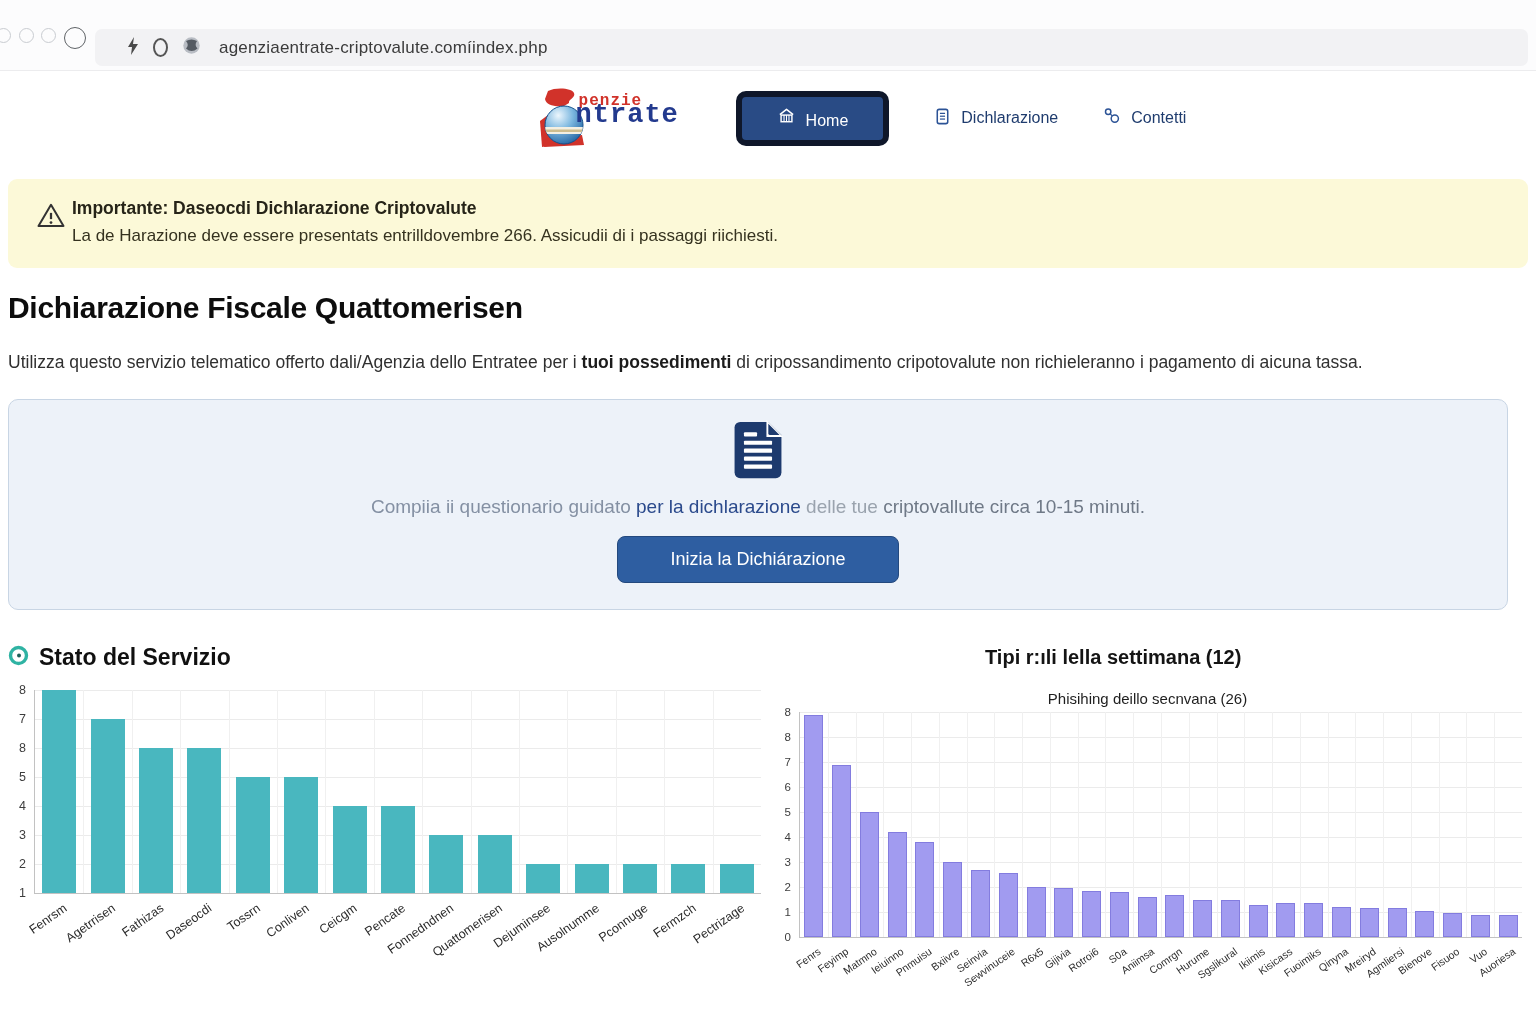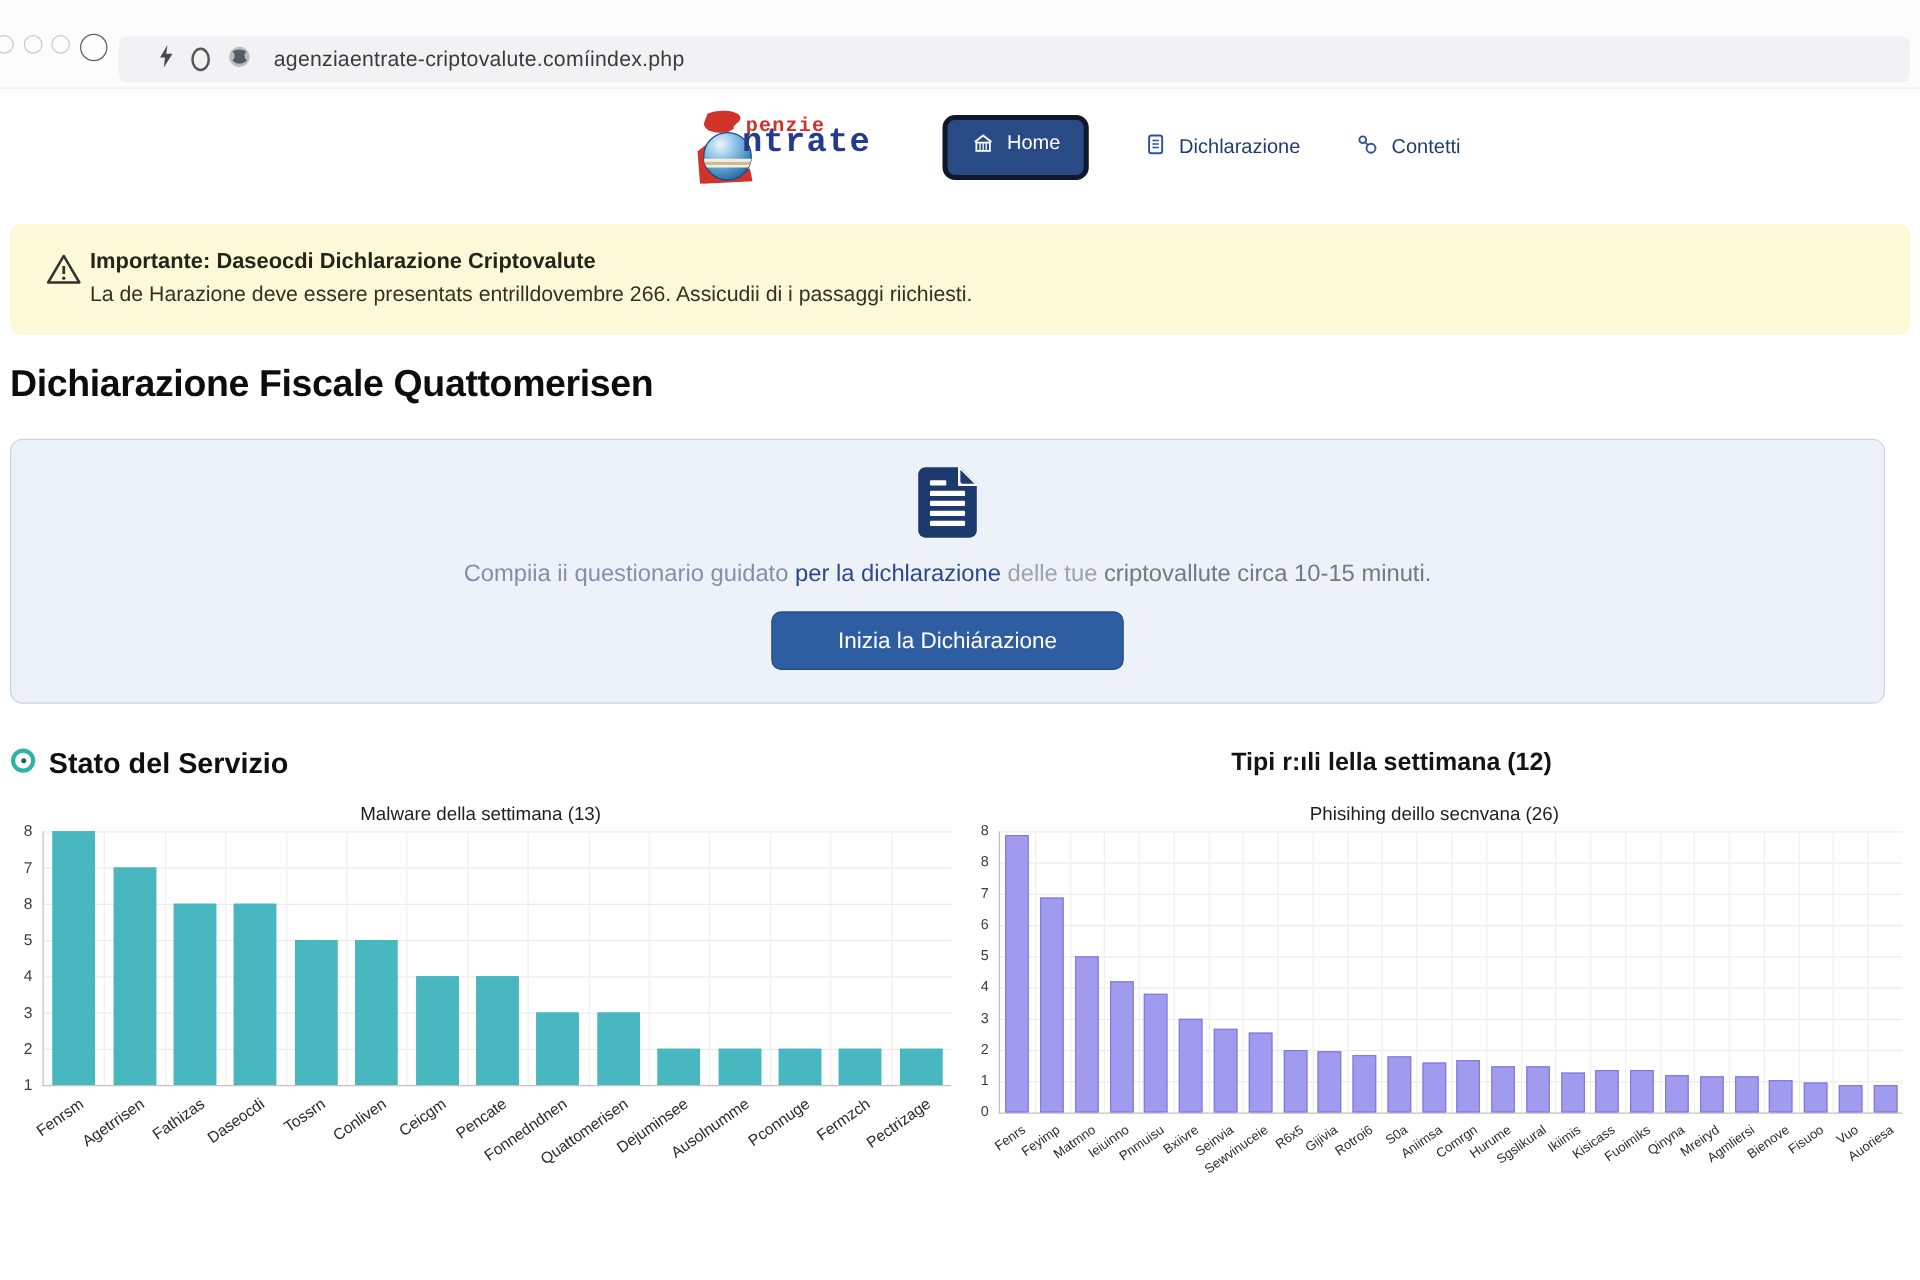--- a/index.html
+++ b/index.html
@@ -16,22 +16,22 @@
     display:flex;align-items:center;padding-left:32px;gap:14px;box-sizing:border-box;}
   .oval{width:11px;height:15px;border:2px solid #565656;border-radius:50%;}
   .urltext{font-size:17px;color:#3b3b3b;letter-spacing:.2px;margin-left:4px;}
   
   .site-header{display:flex;justify-content:center;padding-top:14px;height:66px;}
   .header-group{display:flex;align-items:center;gap:50px;transform:translateX(92px);}
   .logo{position:relative;width:152px;height:62px;}
   .logo-line1{position:absolute;left:45px;top:5px;font-family:"Liberation Mono",monospace;font-weight:700;font-size:16px;color:var(--logo-red);letter-spacing:1px;}
   .logo-line2{position:absolute;left:42px;top:13px;font-family:"Liberation Mono",monospace;font-weight:700;font-size:27px;color:var(--logo-navy);letter-spacing:1px;}
   nav{display:flex;align-items:center;gap:44px;}
-  .home-btn{display:flex;align-items:flex-start;gap:10px;background:var(--home-bg);color:#fff;border:4px solid #0f172a;
-    border-radius:10px;padding:10px 19px;font-size:16px;font-family:inherit;cursor:pointer;}
+  .home-btn{display:flex;align-items:flex-end;gap:10px;background:var(--home-bg);color:#fff;border:6px solid #0f172a;
+    border-radius:10px;padding:10px 35px;font-size:16px;font-family:inherit;cursor:pointer;}
   .nav-item{display:flex;align-items:center;gap:9px;color:var(--navy-text);font-size:16px;cursor:pointer;}
   
   main{padding:0 8px;}
   .banner{position:relative;margin-top:28px;background:var(--banner-bg);border-radius:9px;
     padding:19px 24px 22px 64px;}
   .banner-title{font-size:17.5px;font-weight:600;color:#262418;}
   .banner-body{font-size:17px;margin-top:7px;color:#35321f;}
   .warn-ic{position:absolute;left:28px;top:22px;}
   
   h1{margin:23px 0 0;font-size:30px;font-weight:700;color:#0d0d0d;letter-spacing:-.3px;}
@@ -162,20 +162,21 @@
         <path d="M12 3 L22 20 H2 Z" fill="none" stroke="#333" stroke-width="1.6" stroke-linejoin="round"></path>
         <line x1="12" y1="9.5" x2="12" y2="14.5" stroke="#333" stroke-width="1.8"></line>
         <circle cx="12" cy="17.2" r="1.1" fill="#333"></circle>
       </svg>
     </span>
     <div class="banner-title">Importante: Daseocdi Dichlarazione Criptovalute</div>
     <div class="banner-body">La de Harazione deve essere presentats entrilldovembre 266. Assicudii di i passaggi riichiesti.</div>
   </div>
 
   <h1>Dichiarazione Fiscale Quattomerisen</h1>
+  <p class="intro"><span class="ipart">Utilizza questo servizio telematico offerto dali/Agenzia dello Entratee per i </span><span class="ipart b">tuoi possedimenti</span><span class="ipart"> di cripossandimento cripotovalute non richieleranno i pagamento di aicuna tassa.</span></p>
 
   <section class="card">
     <div>
       <svg width="52" height="60" viewBox="0 0 54 64">
         <path d="M8 2 H38 L52 16 V56 a6 6 0 0 1 -6 6 H8 a6 6 0 0 1 -6 -6 V8 a6 6 0 0 1 6 -6 Z" fill="#1d3a6e"></path>
         <path d="M36 0 L54 18 L36 18 Z" fill="#ffffff"></path>
         <path d="M38 4 L50 16 L40 16 a2 2 0 0 1 -2 -2 Z" fill="#1d3a6e"></path>
         <rect x="12" y="13" width="14" height="4.5" rx="1" fill="#fff"></rect>
         <rect x="12" y="22" width="30" height="4.5" rx="1" fill="#fff"></rect>
         <rect x="12" y="30.5" width="30" height="4.5" rx="1" fill="#fff"></rect>
@@ -195,21 +196,20 @@
           <circle cx="11" cy="10.5" r="2" fill="#1d5e59"></circle>
         </svg>
       </span>
       <h3>Stato del Servizio</h3>
     </div>
     <h3 class="right-heading">Tipi r:ıli lella settimana (12)</h3>
   </div>
 
   <div class="charts-row">
     <div class="chart" id="chart0">
-      <div class="chart-title">Malware della settimana (13)</div>
       <div class="plot-wrap">
         <div class="yaxis" style="height: 203px;">
             <span class="ytick" style="top: 0px; font-size: 12.5px;">8</span>
             <span class="ytick" style="top: 29px; font-size: 12.5px;">7</span>
             <span class="ytick" style="top: 58px; font-size: 12.5px;">8</span>
             <span class="ytick" style="top: 87px; font-size: 12.5px;">5</span>
             <span class="ytick" style="top: 116px; font-size: 12.5px;">4</span>
             <span class="ytick" style="top: 145px; font-size: 12.5px;">3</span>
             <span class="ytick" style="top: 174px; font-size: 12.5px;">2</span>
             <span class="ytick" style="top: 203px; font-size: 12.5px;">1</span>

